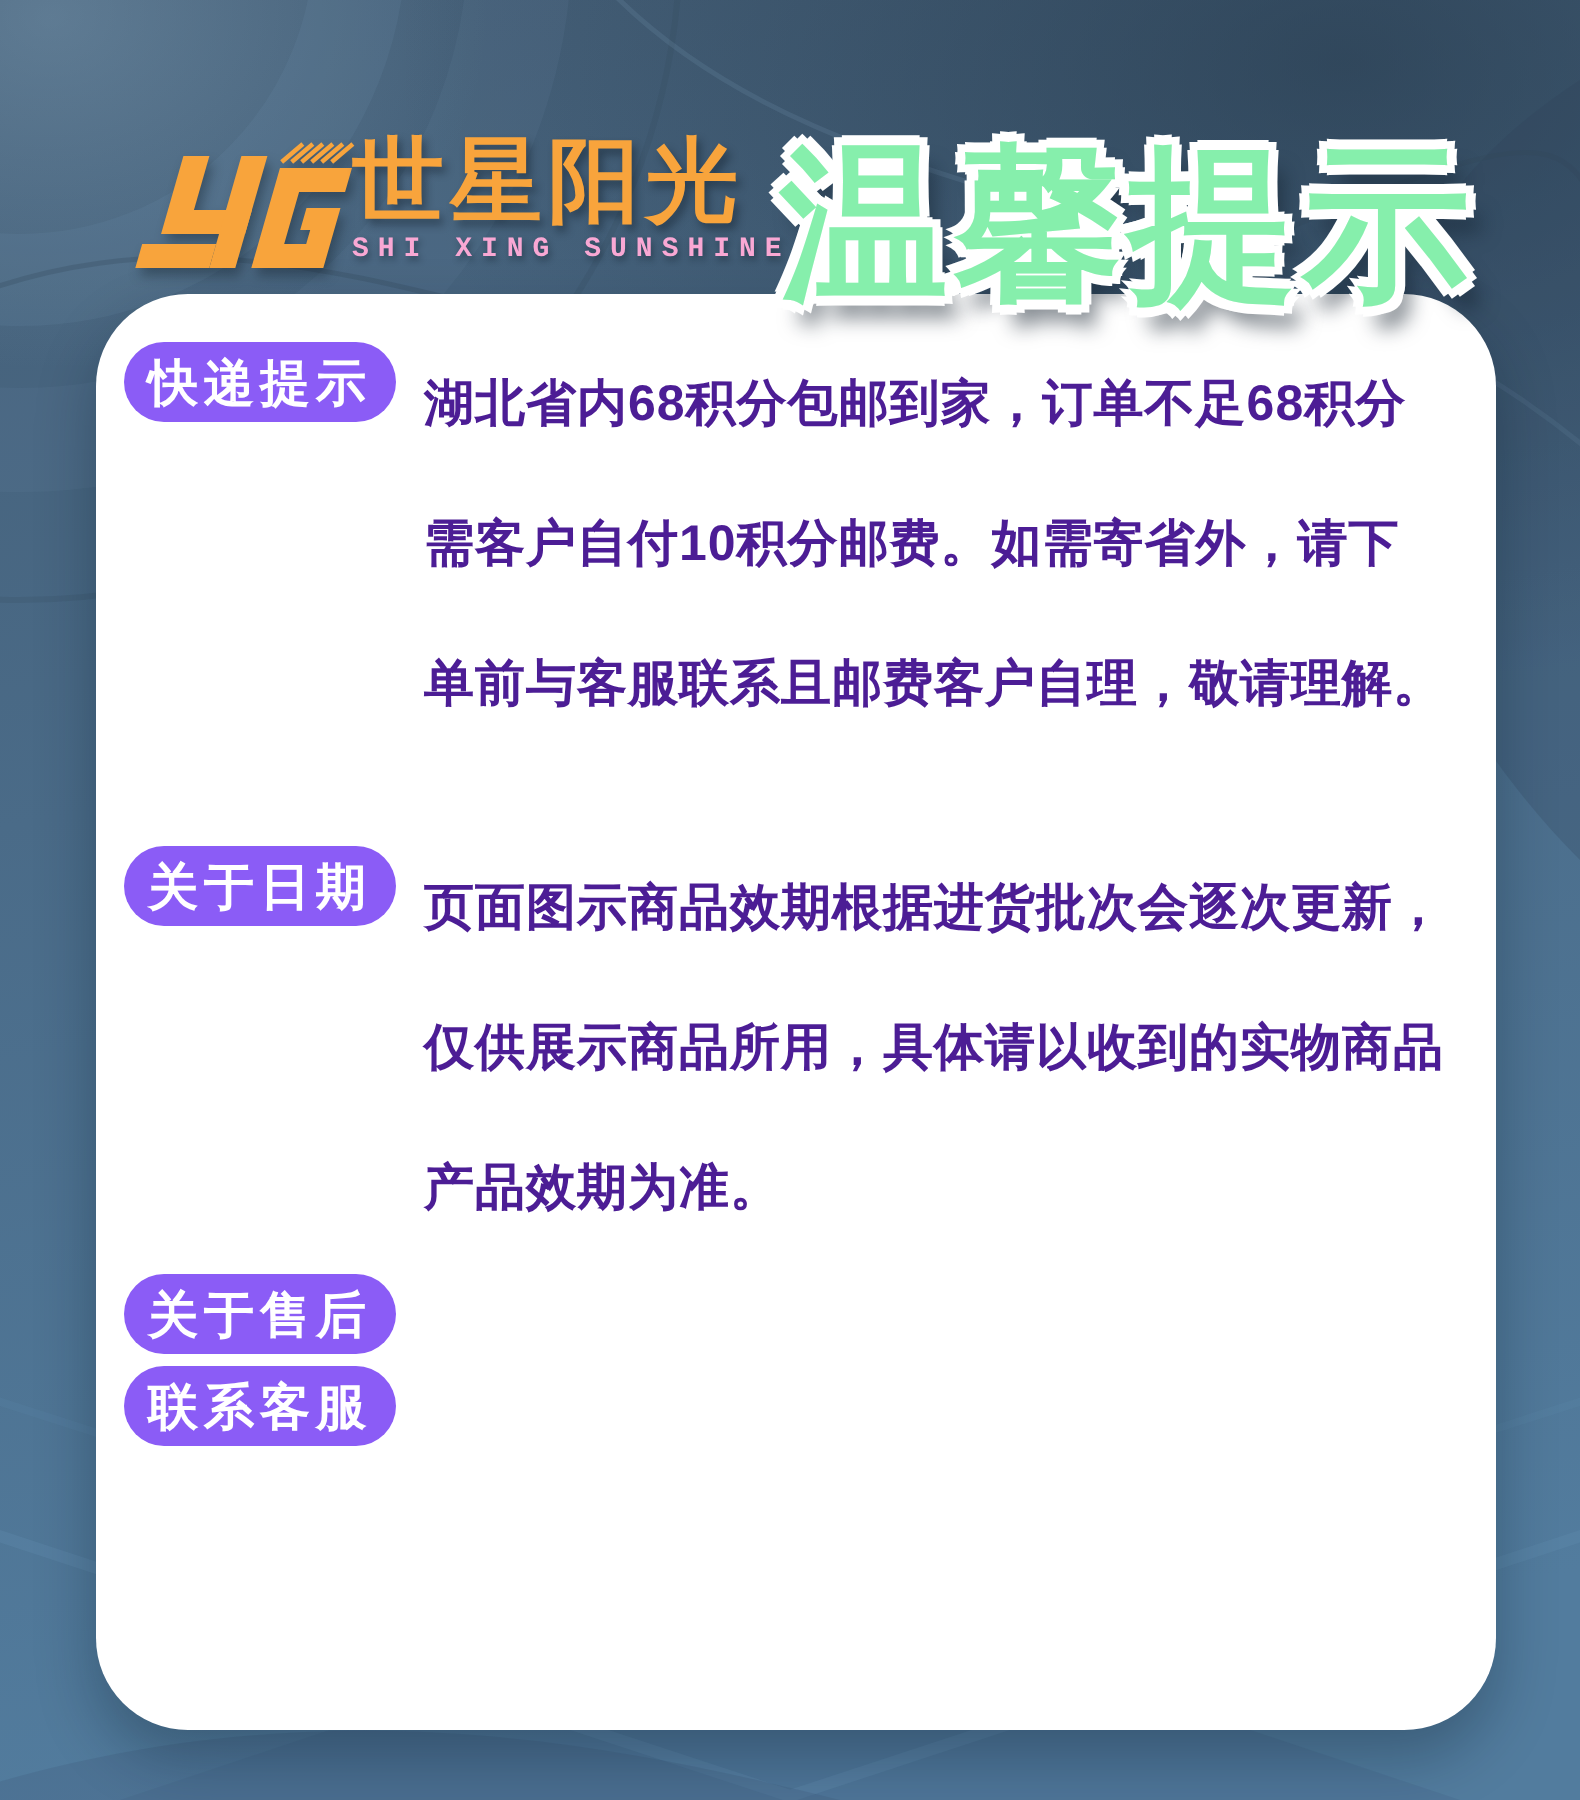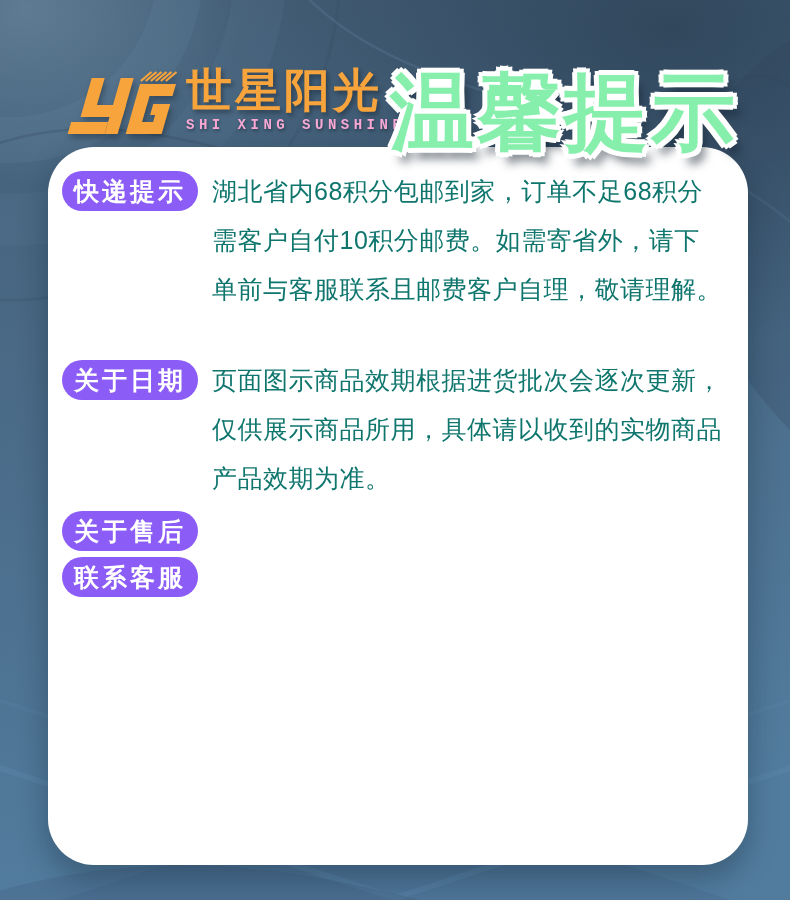--- a/index.html
+++ b/index.html
@@ -5,21 +5,21 @@
   html,body{margin:0;padding:0;background:#2c3c4c;}
   .stage{
     position:relative;width:790px;height:900px;overflow:hidden;
     font-family:"Liberation Sans",sans-serif;
   }
   .bg{position:absolute;inset:0;width:790px;height:900px;display:block;}
 
   
   .logo-mark{position:absolute;left:62px;top:68px;width:118px;height:70px;z-index:3;
     filter:drop-shadow(2px 4px 3px rgba(10,20,30,.35));}
-  .brand-text{position:absolute;left:186px;top:66px;z-index:3;}
+  .brand-text{position:absolute;left:176px;top:66px;z-index:3;}
   .brand-cn{
     font-size:46px;font-weight:900;color:#F8A43C;letter-spacing:3px;line-height:1.05;
     text-shadow:2px 3px 4px rgba(10,20,30,.4);white-space:nowrap;
   }
   .brand-en{
     margin-top:3px;font-size:14px;font-weight:700;color:#f9a8d4;letter-spacing:4.5px;
     text-shadow:1px 2px 3px rgba(10,20,30,.4);white-space:nowrap;font-family:Liberation Mono, monospace;
   }
   .page-title{
     position:absolute;left:390px;top:56px;z-index:4;margin:0;
@@ -43,22 +43,22 @@
   .sec:nth-child(4){margin-top:2px;flex-direction:column;}
   .sec:nth-child(5){margin-top:12px;}
   .badge-col{flex:0 0 150px;}
   .badge{
     display:inline-flex;align-items:center;justify-content:center;box-sizing:border-box;
     min-width:136px;height:40px;padding:0 10px;margin-top:4px;
     border-radius:21px;background:#8b5cf6;color:#ffffff;
     font-size:25px;font-weight:700;letter-spacing:3px;white-space:nowrap;
   }
   .sec-text{
-    flex:1;margin:0;font-size:25px;font-weight:400;color:#0f766e;
-    line-height:49px;letter-spacing:.5px;white-space:pre-wrap;
+    flex:1;margin:0;font-size:25px;font-weight:700;color:#4c1d95;
+    line-height:70px;letter-spacing:.5px;white-space:pre-wrap;
   }
 </style>
 </head>
 <body>
 
 <div class="stage">
 
   <svg class="bg" viewBox="0 0 790 900" preserveAspectRatio="none" aria-hidden="true">
     <defs>
       <linearGradient id="bgg" x1="0" y1="0" x2="0.15" y2="1">

